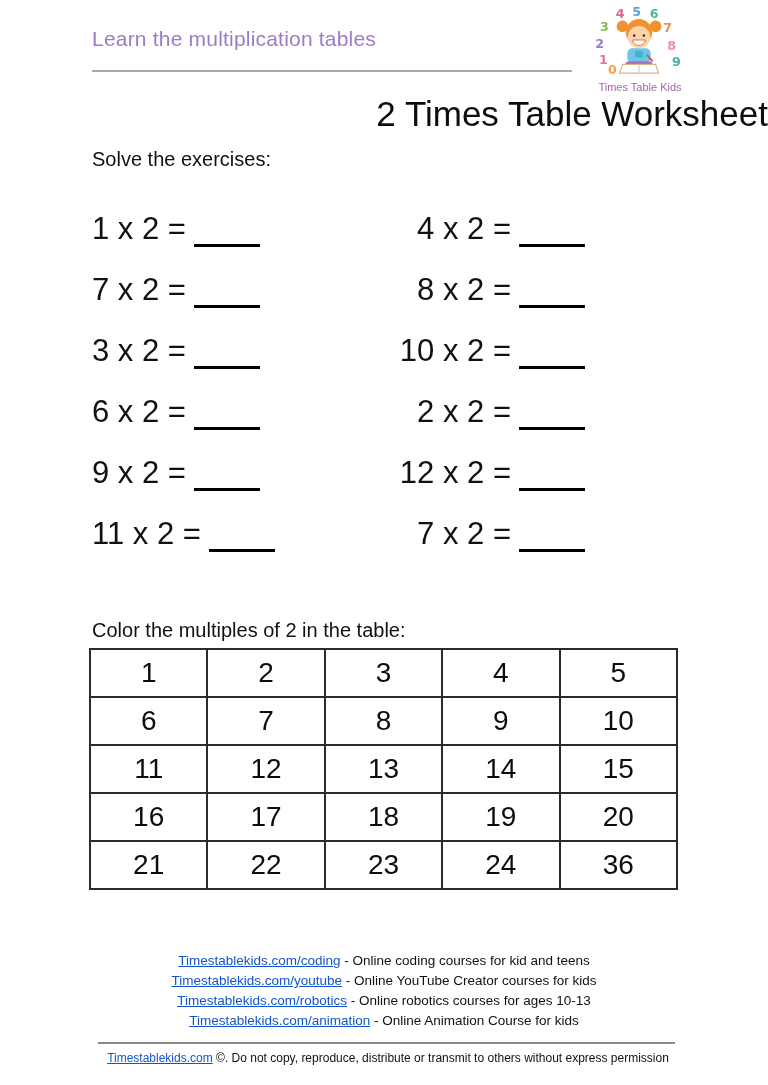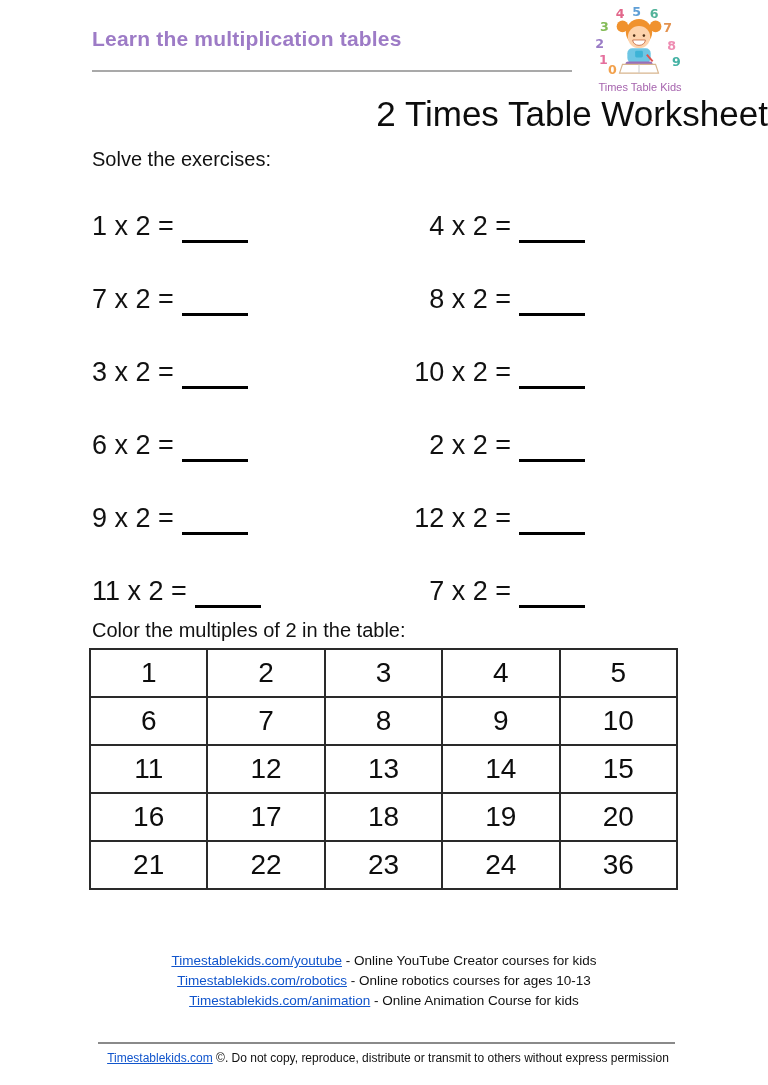--- a/index.html
+++ b/index.html
@@ -5,40 +5,40 @@
 <style>
   * { margin:0; padding:0; box-sizing:border-box; }
   html,body { background:#ffffff; }
   .page {
     position:relative; width:768px; height:1085px; background:#ffffff;
     font-family:"Liberation Sans","DejaVu Sans",sans-serif; color:#111;
     overflow:hidden; margin:0 auto;
   }
   .tagline {
     position:absolute; left:92px; top:27px;
-    font-size:21px; font-weight:bold; color:#9d7bc6; letter-spacing:0.2px;
+    font-size:21px; font-weight:normal; color:#9d7bc6; letter-spacing:0.2px;
   }
   .header-rule {
     position:absolute; left:92px; top:70px; width:480px; height:1.5px;
     background:#a9a9a9;
   }
   .logo-box { position:absolute; left:586px; top:4px; width:108px; text-align:center; }
   .logo-caption { font-size:11px; font-weight:normal; color:#a664ae; margin-top:1px; }
   .title {
     position:absolute; left:0; top:94px; width:768px; text-align:right;
     font-size:35px; color:#0d0d0d;
   }
   .section-heading { position:absolute; left:92px; font-size:20px; color:#111; }
   .solve-heading { top:148px;text-align:right; }
   .color-heading { top:619px; }
   .exercises {
     position:absolute; left:92px; top:211px; width:493px;
     display:grid; grid-template-columns:1fr auto;
-    grid-template-rows:repeat(6,32px); row-gap:41px;
-    font-size:27px;
+    grid-template-rows:repeat(6,32px); row-gap:29px;
+    font-size:31px;
   }
   .ex { white-space:nowrap; }
   .ex.right { justify-self:end; }
   .blank {
     display:inline-block; width:66px; border-bottom:3px solid #000;
     vertical-align:-8px; margin-left:8px;
   }
   table.multiples {
     position:absolute; left:89px; top:648px; width:589px;
     border-collapse:collapse; table-layout:fixed;
@@ -158,20 +158,21 @@
         <td>21</td>
         <td>22</td>
         <td>23</td>
         <td>24</td>
         <td>36</td>
       </tr>
     </tbody>
   </table>
 
   <div class="footer-links">
+    <div><a class="doc-link">Timestablekids.com/coding</a><span> - Online coding courses for kid and teens</span></div>
     <div><a class="doc-link">Timestablekids.com/youtube</a><span> - Online YouTube Creator courses for kids</span></div>
     <div><a class="doc-link">Timestablekids.com/robotics</a><span> - Online robotics courses for ages 10-13</span></div>
     <div><a class="doc-link">Timestablekids.com/animation</a><span> - Online Animation Course for kids</span></div>
   </div>
 
   <div class="bottom-rule"></div>
 
   <div class="copyright">
     <a class="doc-link">Timestablekids.com</a><span> ©. Do not copy, reproduce, distribute or transmit to others without express permission</span>
   </div>

